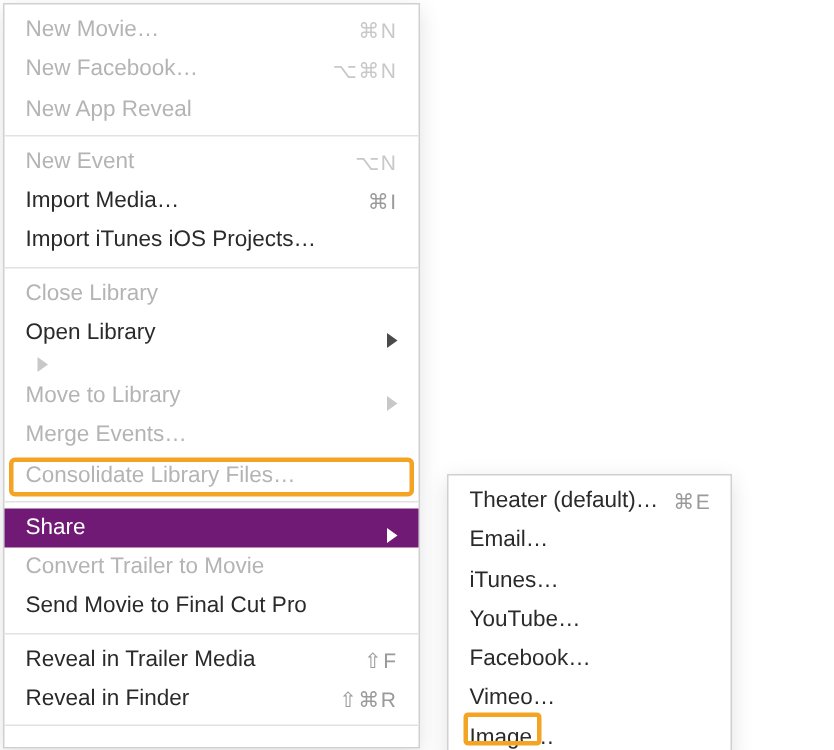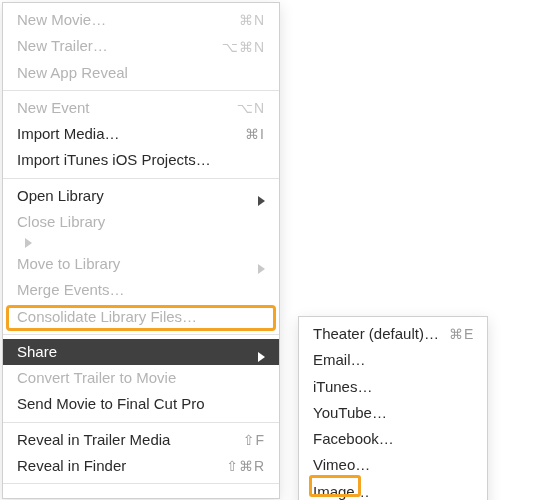--- a/index.html
+++ b/index.html
@@ -64,21 +64,21 @@
     position: absolute;
     border: 3px solid #f5a322;
     border-radius: 4px;
     pointer-events: none;
     left: 6px;
     top: 305px;
     width: 270px;
     height: 26px;
   }
   .share-bg {
-    background: #404040;
+    background: #701a75;
     color: #ffffff;
   }
   .share-bg .arrow { border-left-color: #ffffff; }
   .highlight-file {
     position: absolute;
     border: 3px solid #f5a322;
     border-radius: 3px;
     pointer-events: none;
     left: 309px;
     top: 475px;
@@ -89,21 +89,21 @@
 </head>
 <body>
 
 <div class="menu main-menu">
 
   <div class="item disabled">
     <span class="label">New Movie…</span>
     <span class="shortcut">⌘N</span>
   </div>
   <div class="item disabled">
-    <span class="label">New Trailer…</span>
+    <span class="label">New Facebook…</span>
     <span class="shortcut">⌥⌘N</span>
   </div>
   <div class="item disabled">
     <span class="label">New App Reveal</span>
   </div>
 
   <div class="separator"></div>
 
   <div class="item disabled">
     <span class="label">New Event</span>
@@ -112,26 +112,26 @@
   <div class="item">
     <span class="label">Import Media…</span>
     <span class="shortcut">⌘I</span>
   </div>
   <div class="item">
     <span class="label">Import iTunes iOS Projects…</span>
   </div>
 
   <div class="separator"></div>
 
+  <div class="item disabled">
+    <span class="label">Close Library</span>
+  </div>
   <div class="item">
     <span class="label">Open Library</span>
     <span class="arrow"></span>
-  </div>
-  <div class="item disabled">
-    <span class="label">Close Library</span>
   </div>
   <div class="item disabled">
     <span class="arrow"></span>
   </div>
   <div class="item disabled">
     <span class="label">Move to Library</span>
     <span class="arrow"></span>
   </div>
   <div class="item disabled">
     <span class="label">Merge Events…</span>

